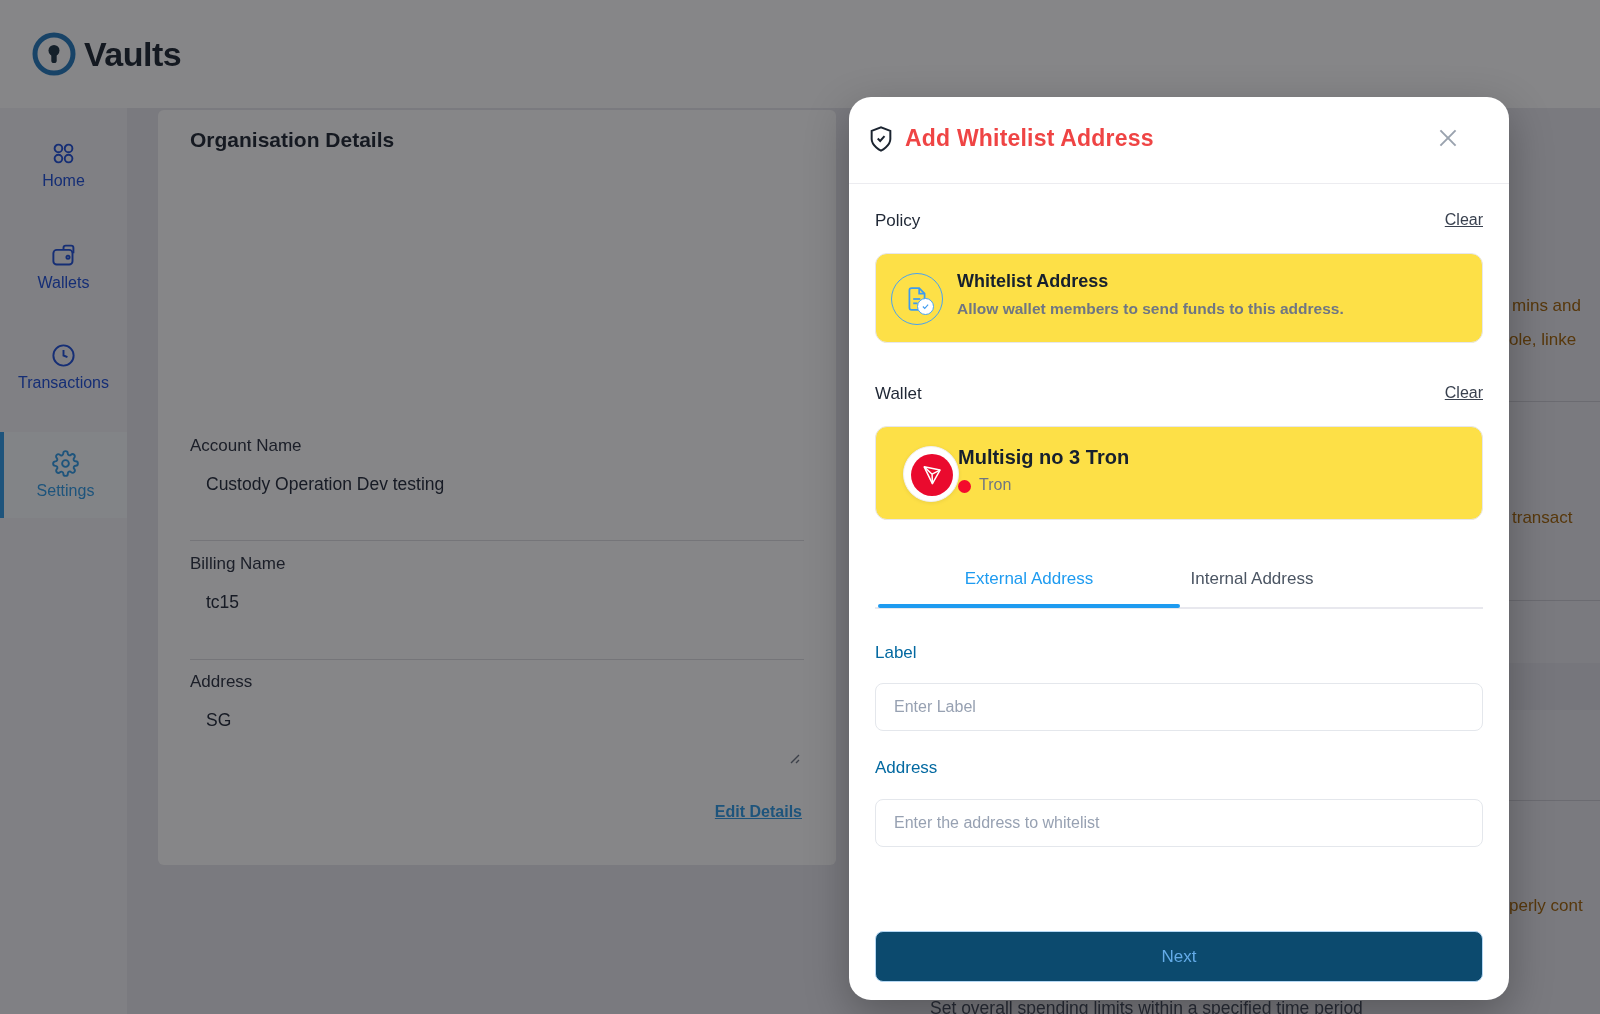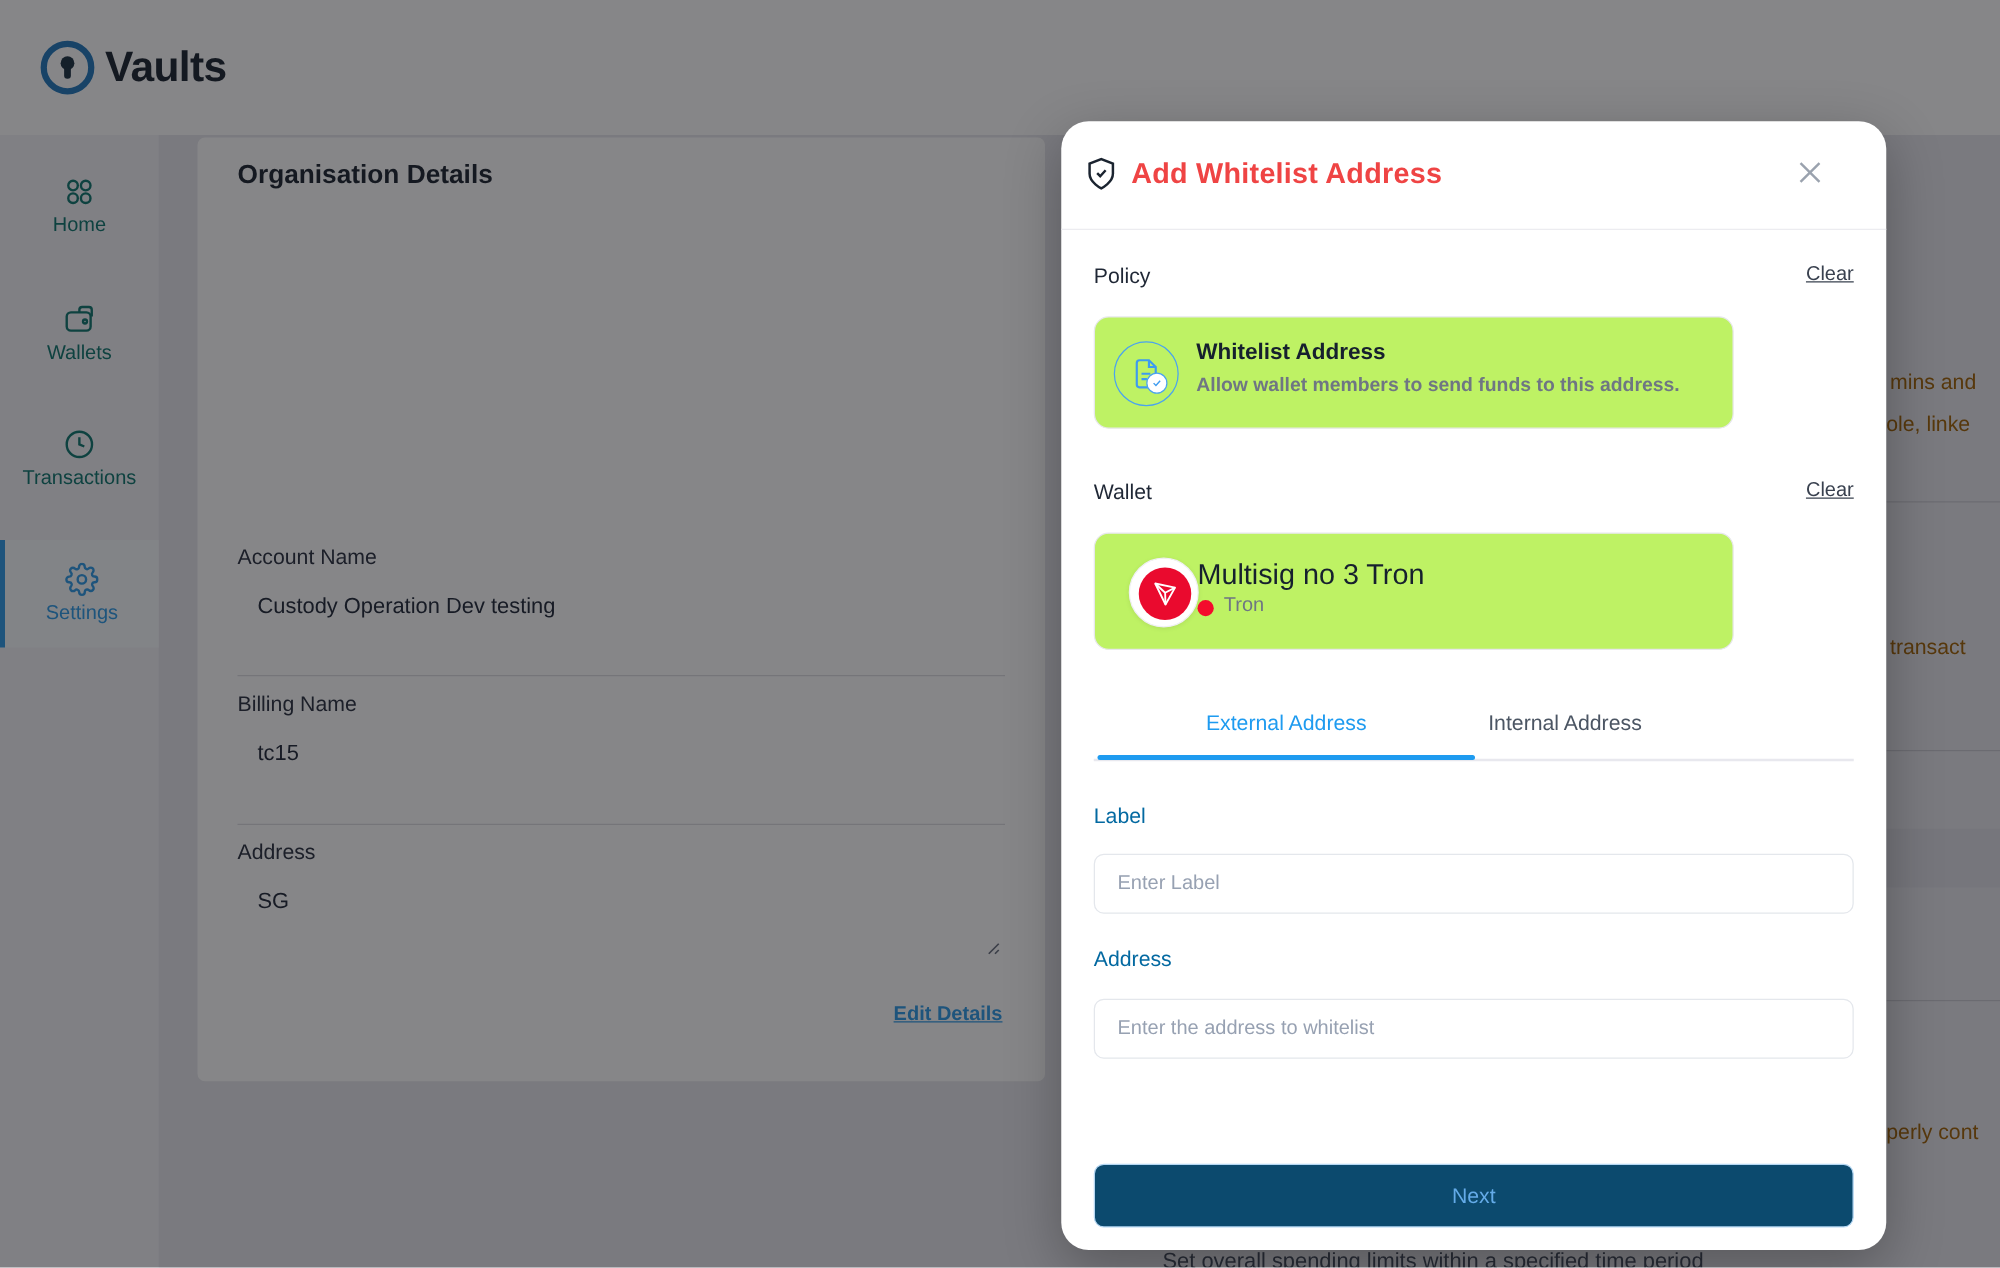--- a/index.html
+++ b/index.html
@@ -8,21 +8,21 @@
   *{box-sizing:border-box;margin:0;padding:0;font-family:"Liberation Sans","DejaVu Sans",sans-serif;}
   html,body{width:1600px;height:1014px;overflow:hidden;}
   #stage{position:relative;width:1600px;height:1014px;background:#e7e7ec;overflow:hidden;}
 
   
   #app-header{position:absolute;left:0;top:0;width:1600px;height:108px;background:#ffffff;display:flex;align-items:center;padding-left:30px;}
   #logo{display:flex;align-items:center;gap:6px;}
   #logo-text{font-size:34px;font-weight:bold;color:#1b2430;letter-spacing:-0.5px;}
 
   #sidebar{position:absolute;left:0;top:108px;width:127px;height:906px;background:#f2f2f7;}
-  .nav-item{position:absolute;left:0;width:127px;display:flex;flex-direction:column;align-items:center;gap:5px;color:#0f766e;cursor:pointer;}
+  .nav-item{position:absolute;left:0;width:127px;display:flex;flex-direction:column;align-items:center;gap:5px;color:#1d4ed8;cursor:pointer;}
   .nav-item .nav-label{font-size:16px;}
   .nav-item svg{display:block;}
   .nav-item.active{background:#f7fafd;border-left:4px solid var(--accent);color:var(--accent);justify-content:center;}
 
   #org-card{position:absolute;left:158px;top:110px;width:678px;height:755px;background:#ffffff;border-radius:6px;}
   #org-title{position:absolute;left:32px;top:18px;font-size:21px;font-weight:bold;color:#1c2430;}
   #avatar-ring{position:absolute;left:258px;top:107px;width:160px;height:160px;border:1px solid #8f969f;border-radius:50%;}
   #avatar{position:absolute;left:13px;top:13px;width:134px;height:134px;border-radius:50%;background:var(--avatar-bg);display:flex;align-items:center;justify-content:center;}
   #avatar span{font-size:24px;font-weight:bold;color:#e9edf1;letter-spacing:1px;}
   .field-label{position:absolute;left:32px;font-size:17px;color:#2a3140;}
@@ -42,31 +42,31 @@
   
   #modal{position:absolute;left:849px;top:97px;width:660px;height:903px;background:#ffffff;border-radius:22px;box-shadow:0 14px 44px rgba(0,0,0,0.28);}
   #modal-title{position:absolute;left:56px;top:28px;font-size:23px;font-weight:bold;color:#ef4444;letter-spacing:0.2px;}
   #modal-shield{position:absolute;left:18px;top:28px;}
   #modal-close{position:absolute;left:586px;top:28px;cursor:pointer;}
   #modal-header-divider{position:absolute;left:0;top:86px;width:660px;height:1px;background:#ececf0;}
 
   .section-label{position:absolute;left:26px;font-size:17px;color:#1f2735;}
   .clear-link{position:absolute;right:26px;font-size:16px;color:#39414f;text-decoration:underline;cursor:pointer;}
 
-  .select-card{position:absolute;left:26px;width:512px;background:#bef264;border:1px solid #e7e7ec;border-radius:12px;cursor:pointer;}
+  .select-card{position:absolute;left:26px;width:608px;background:#fde047;border:1px solid #e7e7ec;border-radius:12px;cursor:pointer;}
   #policy-card{top:156px;height:90px;}
   #policy-icon-circle{position:absolute;left:15px;top:19px;width:52px;height:52px;border:1.6px solid #4aa3f0;border-radius:50%;display:flex;align-items:center;justify-content:center;}
   #policy-badge{position:absolute;right:8px;bottom:9px;width:17px;height:17px;background:#fff;border:1.4px solid #4aa3f0;border-radius:50%;display:flex;align-items:center;justify-content:center;}
   #policy-card-title{position:absolute;left:81px;top:17px;font-size:18px;font-weight:bold;color:#16202e;}
   #policy-card-desc{position:absolute;left:81px;top:46px;font-size:15.5px;font-weight:bold;color:#6f7683;}
 
   #wallet-card{top:329px;height:94px;}
   #wallet-coin{position:absolute;left:27px;top:19px;width:56px;height:56px;background:#fff;border:1px solid #f0f0f4;border-radius:50%;box-shadow:0 1px 4px rgba(0,0,0,0.08);}
   #tron-circle{position:absolute;left:7px;top:7px;width:42px;height:42px;background:var(--tron-red);border-radius:50%;display:flex;align-items:center;justify-content:center;}
-  #wallet-name{position:absolute;left:82px;top:19px;font-size:23px;font-weight:normal;color:#16202e;}
+  #wallet-name{position:absolute;left:82px;top:19px;font-size:20px;font-weight:bold;color:#16202e;}
   #network-dot{position:absolute;left:82px;top:53px;width:13px;height:13px;border-radius:50%;background:#f40b2c;}
   #network-name{position:absolute;left:103px;top:49px;font-size:16px;color:#6f7683;}
 
   #tabs-divider{position:absolute;left:26px;top:510px;width:608px;height:1.5px;background:#e8e8ee;}
   #tab-underline{position:absolute;left:29px;top:507px;width:302px;height:4px;background:var(--tab-blue);border-radius:2px;}
   .tab{position:absolute;top:472px;font-size:17px;cursor:pointer;text-align:center;}
   #tab-external{left:29px;width:302px;color:var(--tab-blue);}
   #tab-internal{left:303px;width:200px;color:#4b5563;}
 
   .form-label{position:absolute;left:26px;font-size:17px;color:#0369a1;}

